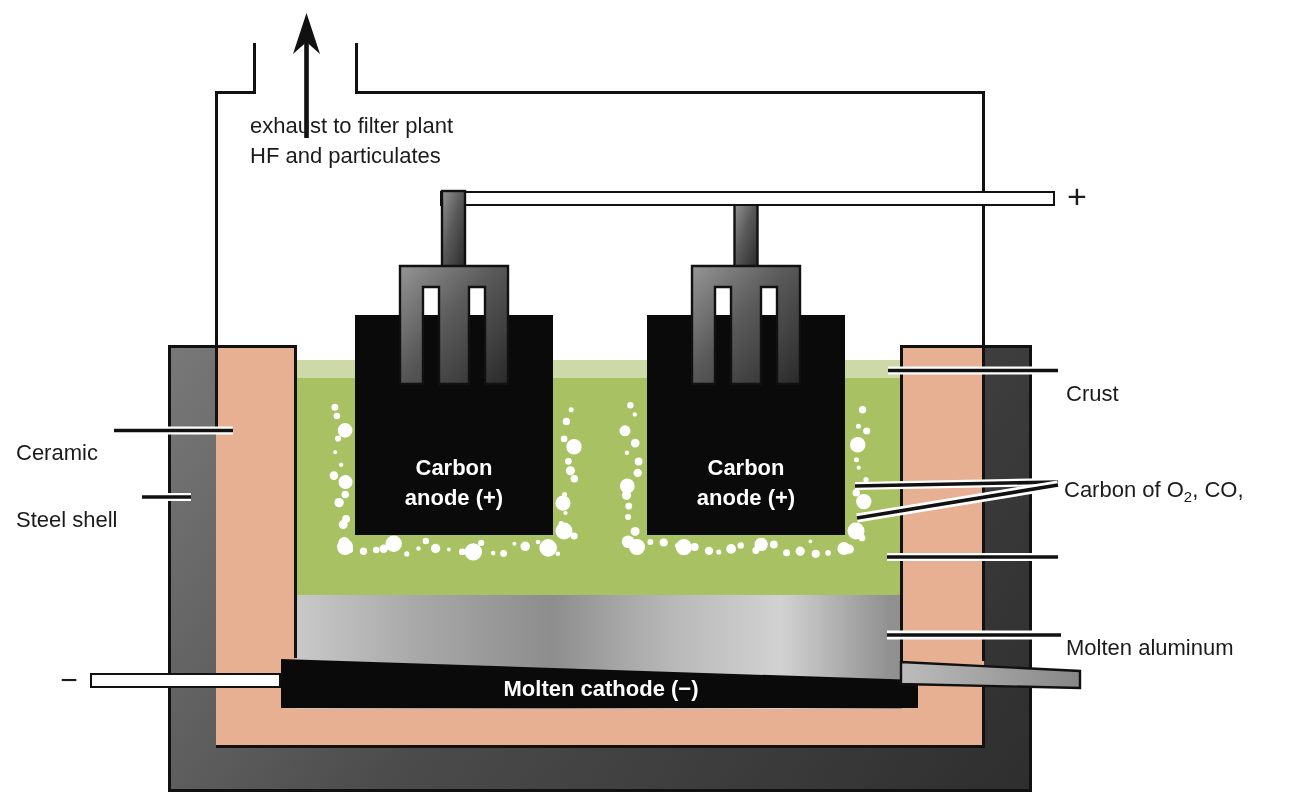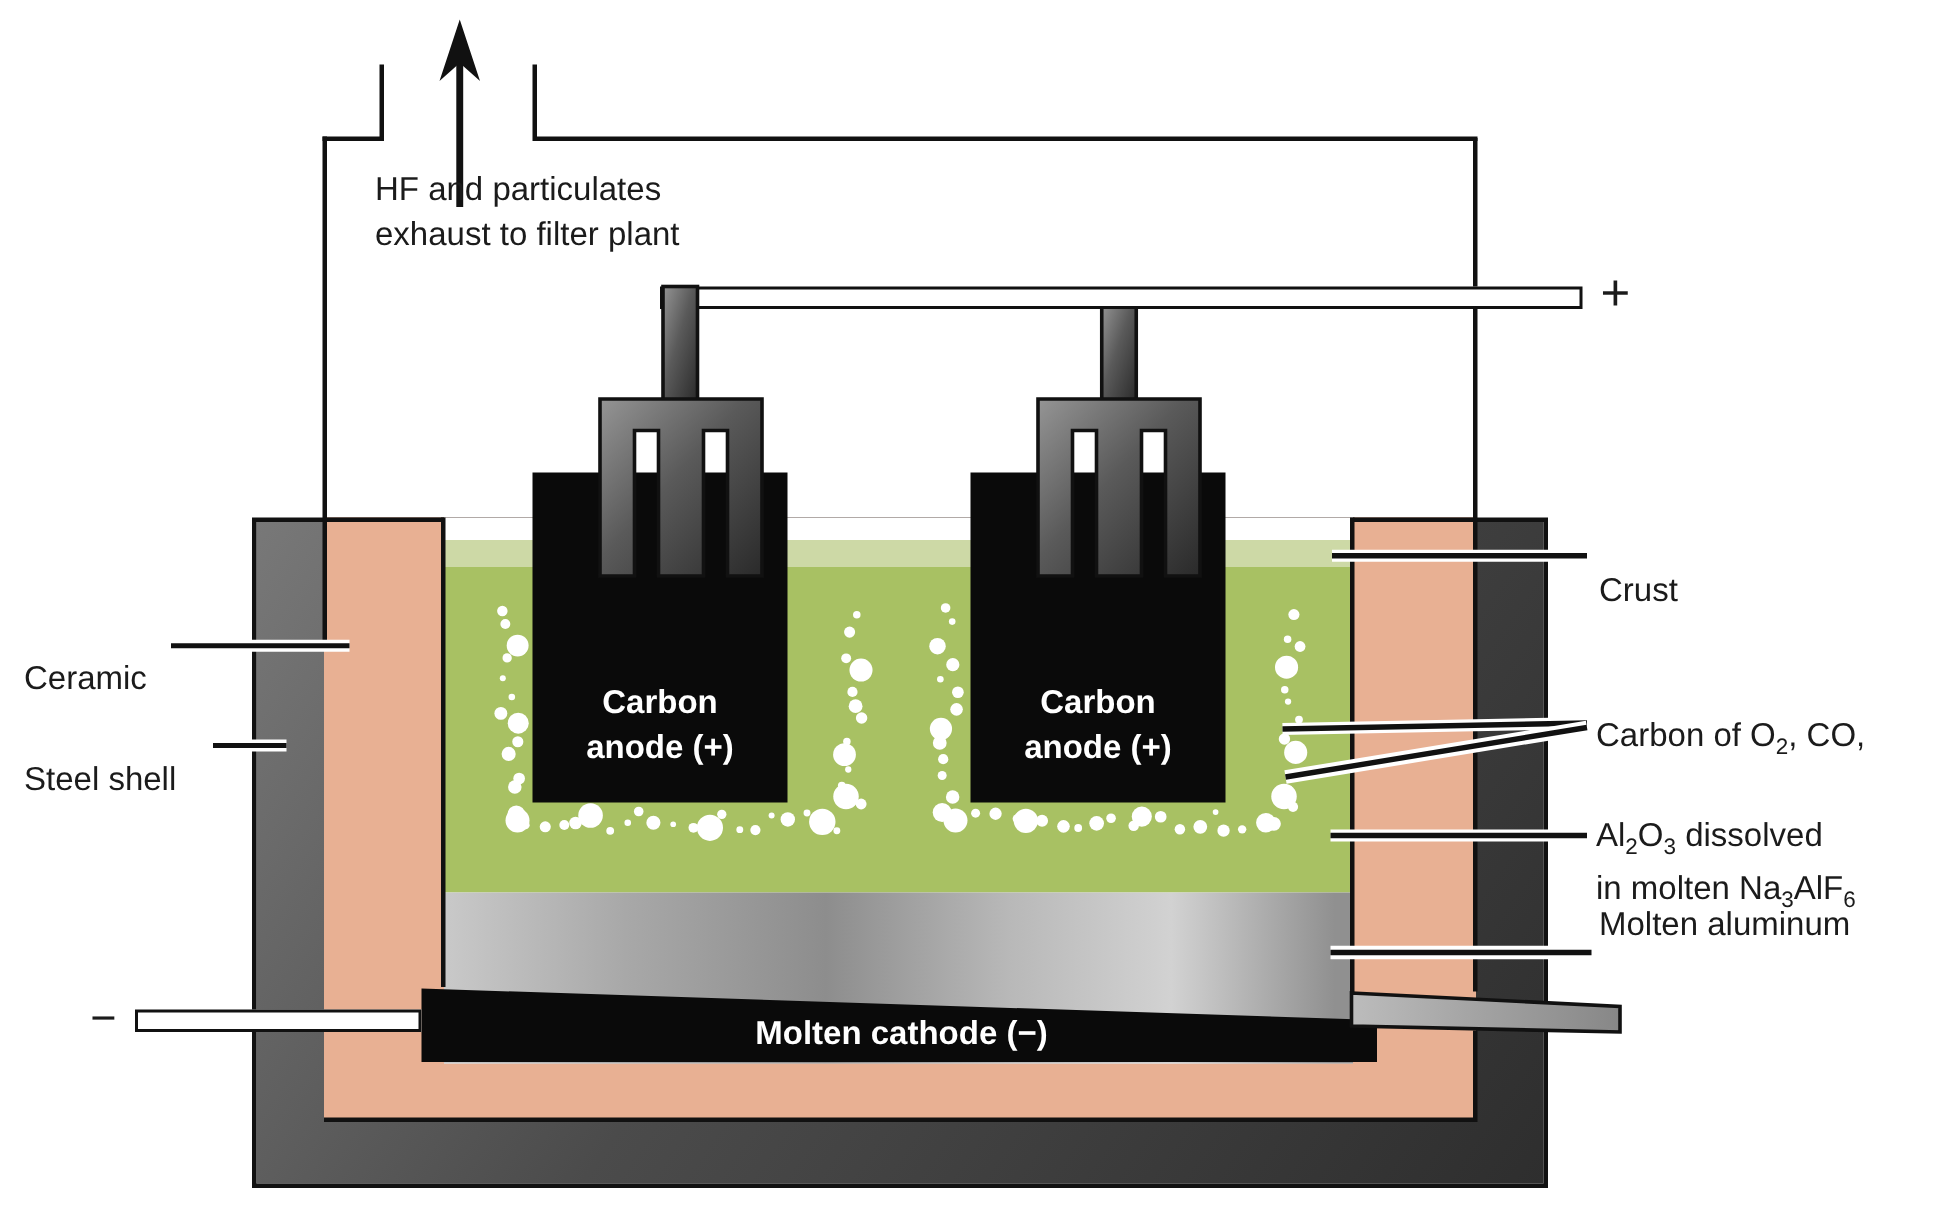--- a/index.html
+++ b/index.html
@@ -35,21 +35,21 @@
   
   .busbar{
     left:440px;top:191px;width:615px;height:15px;background:#fff;
     border:2.6px solid var(--c-line);box-sizing:border-box;
   }
   .lead{
     left:90px;top:673px;width:191px;height:15px;background:#fff;
     border:2.4px solid var(--c-line);box-sizing:border-box;
   }
   .anode-block{
-    top:315px;width:170px;height:220px;background:var(--c-anode);
+    top:315px;width:198px;height:220px;background:var(--c-anode);
   }
   .anode-text{
     position:absolute;left:0;top:138px;width:100%;
     text-align:center;color:#fff;font-weight:bold;font-size:22px;line-height:30px;
   }
   .cathode-text{
     left:601px;top:689px;transform:translate(-50%,-50%);
     color:#fff;font-weight:bold;font-size:22px;white-space:nowrap;
   }
 
@@ -248,28 +248,24 @@
       <line x1="857" y1="518" x2="1058" y2="485" stroke="#fff" stroke-width="9"></line>
       <line x1="857" y1="518" x2="1058" y2="485" stroke="#111" stroke-width="3.6"></line>
       <line x1="887" y1="557" x2="1058" y2="557" stroke="#fff" stroke-width="8"></line>
       <line x1="887" y1="557" x2="1058" y2="557" stroke="#111" stroke-width="3.6"></line>
       <line x1="887" y1="635" x2="1061" y2="635" stroke="#fff" stroke-width="9"></line>
       <line x1="887" y1="635" x2="1061" y2="635" stroke="#111" stroke-width="3.6"></line>
     </g>
   </svg>
 
   <div class="abs lbl" style="left:250px;top:111px;">
+    <div style="line-height:30px;">exhaust to filter plant</div>
     <div style="line-height:30px;">HF and particulates</div>
-    <div style="line-height:30px;">exhaust to filter plant</div>
   </div>
   <div class="abs lbl vcenter" style="left:16px;top:430px;">Ceramic</div>
   <div class="abs lbl vcenter" style="left:16px;top:497px;">Steel shell</div>
   <div class="abs lbl vcenter" style="left:1066px;top:371px;">Crust</div>
   <div class="abs lbl" style="left:1064px;top:476px;">
     <div><span>Carbon of O</span><sub>2</sub><span>, CO,</span></div>
   </div>
-  <div class="abs lbl" style="left:1064px;top:543px;">
-    <div><span>Al</span><sub>2</sub><span>O</span><sub>3</sub><span> dissolved</span></div>
-    <div><span>in molten Na</span><sub>3</sub><span>AlF</span><sub>6</sub></div>
-  </div>
-  <div class="abs lbl vcenter" style="left:1066px;top:594px;">Molten aluminum</div>
+  <div class="abs lbl vcenter" style="left:1066px;top:625px;">Molten aluminum</div>
 
 </div>
 
 </body></html>

